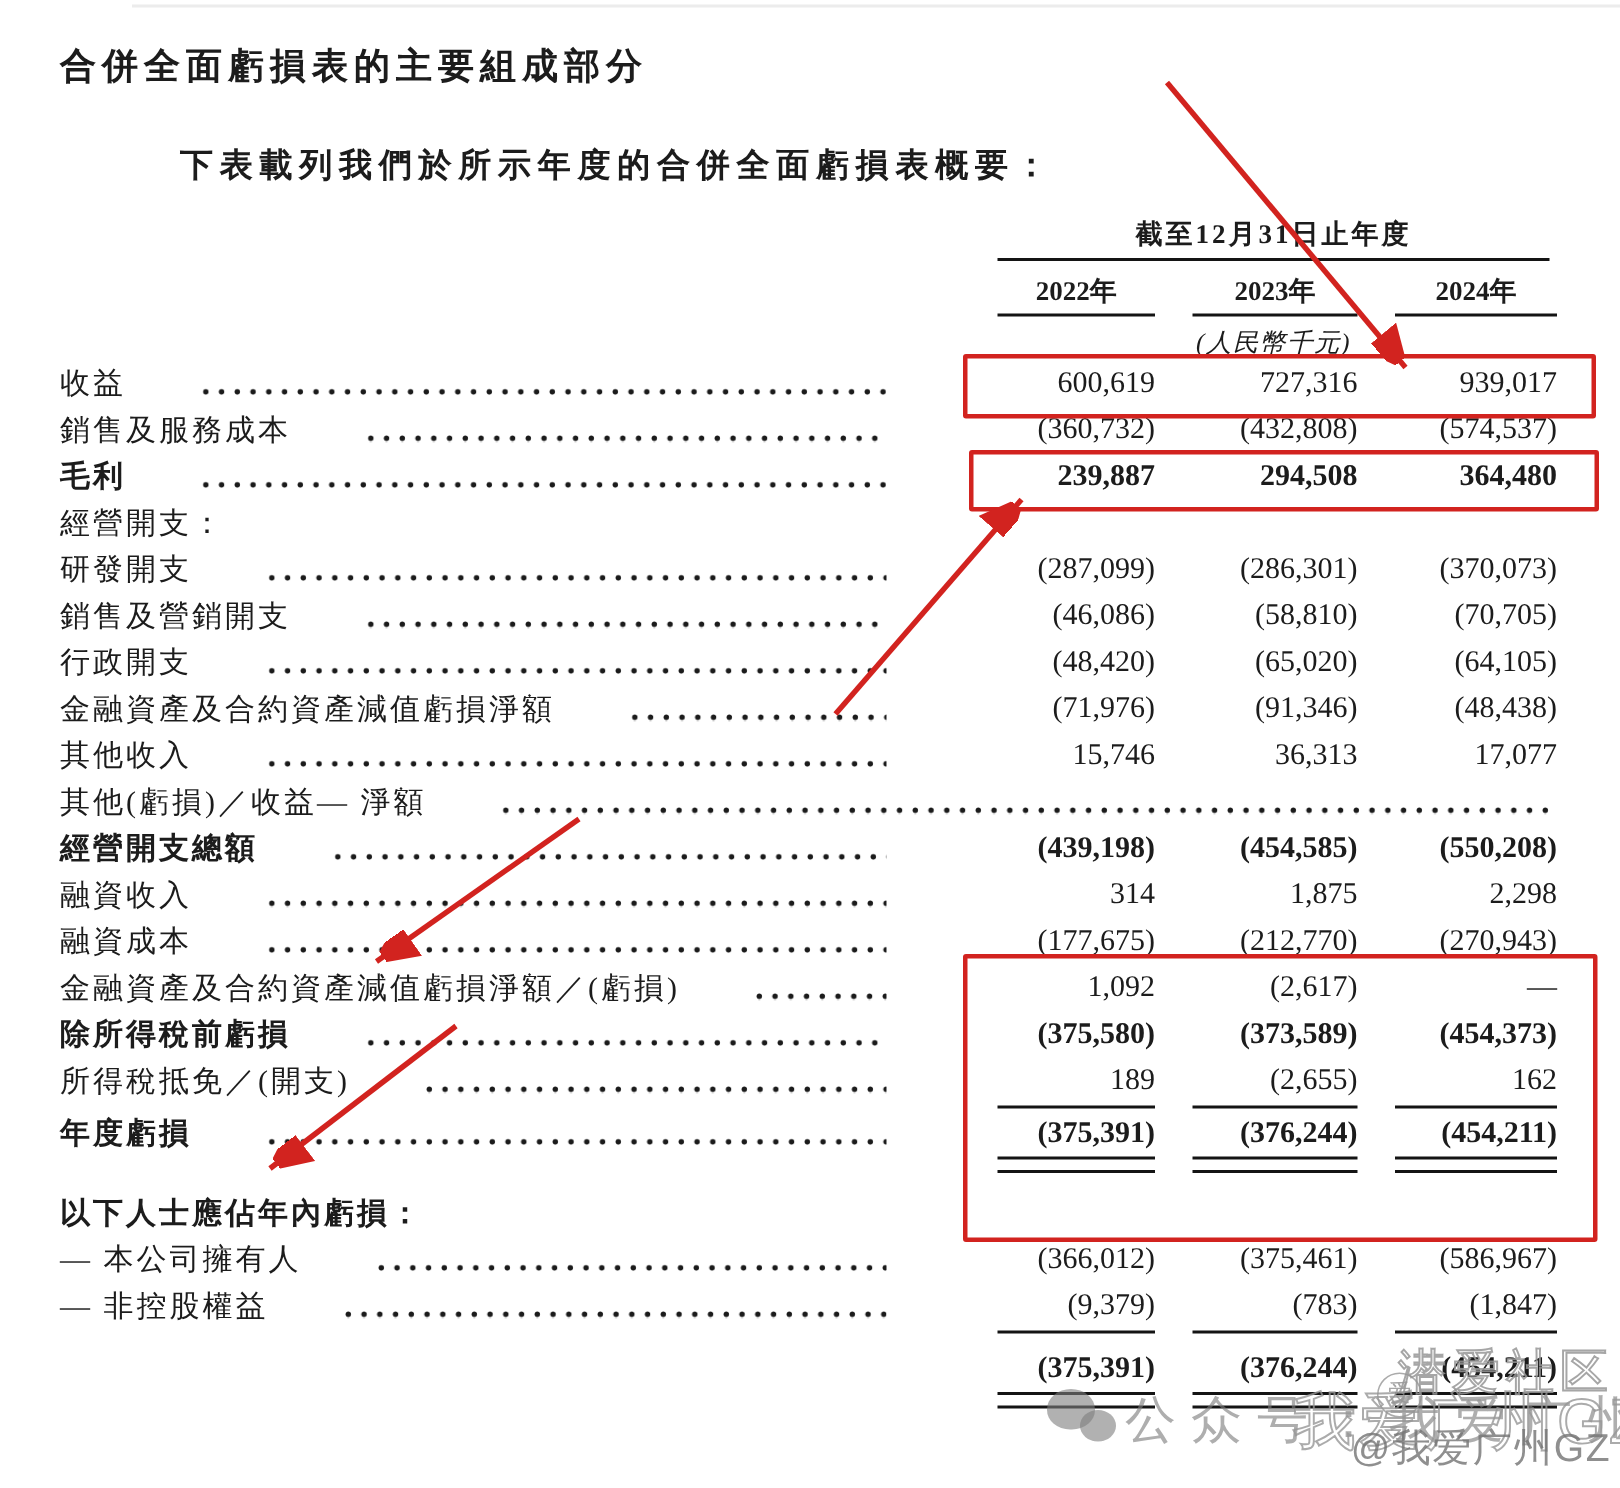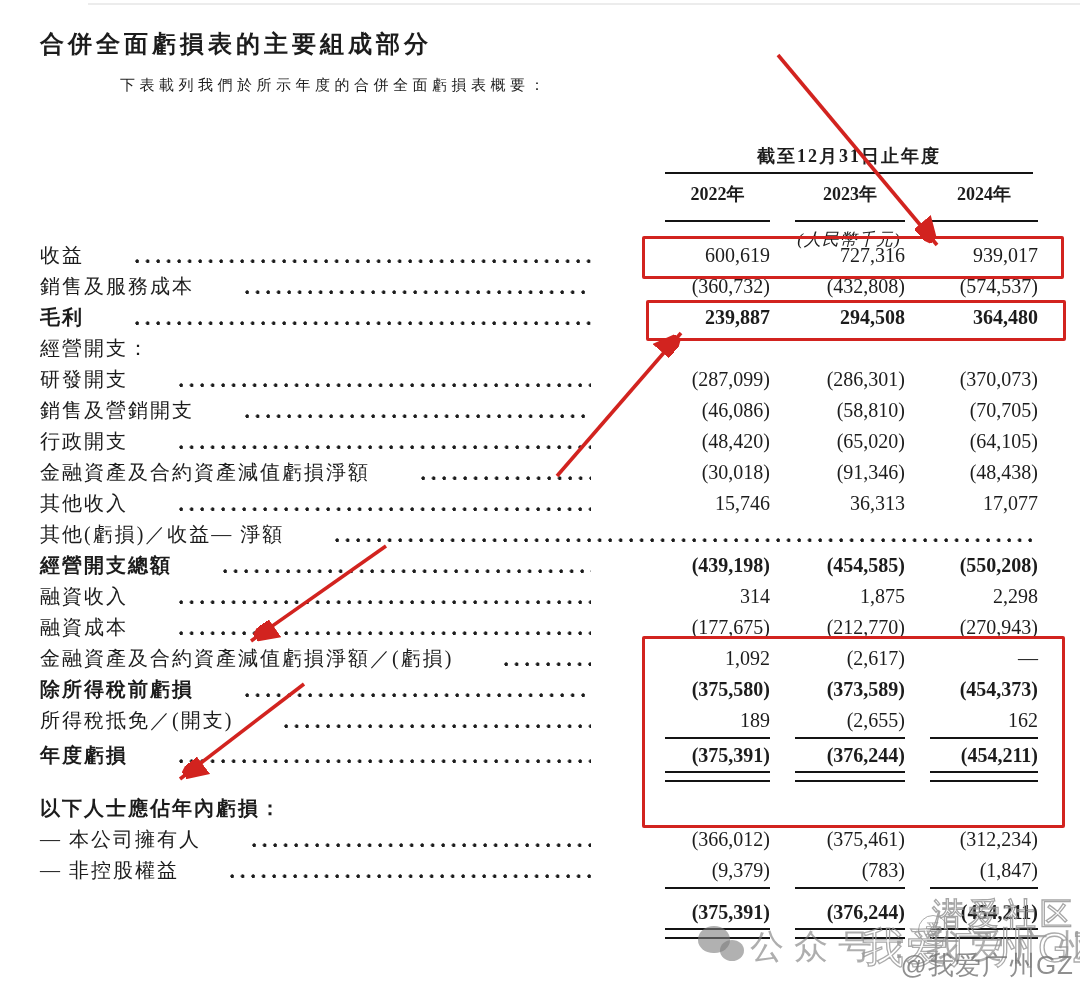--- a/index.html
+++ b/index.html
@@ -2,33 +2,33 @@
 <html><head>
 <meta charset="utf-8">
 <style>
   html,body{margin:0;padding:0;background:#fff;}
   .page{
     position:relative;width:1080px;height:992px;background:#ffffff;overflow:hidden;
     font-family:"Liberation Serif","DejaVu Serif",serif;color:#1c1c1c;
   }
   .scanline{position:absolute;top:3px;left:88px;right:0;height:2px;background:#ececec;}
   .title{position:absolute;left:40px;top:28px;font-size:24px;font-weight:bold;letter-spacing:4px;white-space:nowrap;}
-  .intro{position:absolute;left:120px;top:76px;font-size:15px;letter-spacing:4.5px;white-space:nowrap;}
+  .intro{position:absolute;left:120px;top:95px;font-size:22px;letter-spacing:4.5px;white-space:nowrap;font-weight:bold;}
 
   .ftable{position:absolute;left:40px;top:140px;width:998px;}
   .numhead{position:absolute;right:0;top:0;width:398px;}
   .period{margin-left:25px;width:368px;text-align:center;font-weight:bold;font-size:18px;letter-spacing:2px;padding-top:4px;}
   .period-rule{margin-left:25px;width:368px;height:0;border-top:2px solid #141414;margin-top:4px;}
   .years{display:flex;margin-top:8px;}
   .ycell{display:flex;justify-content:flex-end;}
   .ycell:nth-child(1){width:130px;}
   .ycell:nth-child(2){width:135px;}
   .ycell:nth-child(3){width:133px;}
   .ycell span{display:inline-block;text-align:center;font-weight:bold;font-size:18px;
-    border-bottom:2px solid #141414;padding-bottom:14px;}
+    border-bottom:2px solid #141414;padding-bottom:3px;}
   .ycell:nth-child(1) span{width:105px;}
   .ycell:nth-child(2) span{width:110px;}
   .ycell:nth-child(3) span{width:108px;}
   .unit{margin-left:25px;width:368px;text-align:center;font-style:italic;font-size:17px;margin-top:6px;letter-spacing:1px;}
 
   .rows{position:absolute;left:0;right:0;top:100px;}
   .row{display:flex;align-items:center;height:31px;font-size:20px;gap:45px;}
   .row.bold{font-weight:bold;}
   .rlabel{white-space:nowrap;letter-spacing:2px;}
   .leader{flex:1;height:5px;align-self:flex-end;margin:0 4px 7px 6px;
@@ -168,21 +168,21 @@
           <span class="nums">
             <span class="cell">(48,420)</span>
             <span class="cell">(65,020)</span>
             <span class="cell">(64,105)</span>
           </span>
         </div>
         <div class="row">
           <span class="rlabel">金融資產及合約資產減值虧損淨額</span>
           <span class="leader"></span>
           <span class="nums">
-            <span class="cell">(30,018)</span>
+            <span class="cell">(71,976)</span>
             <span class="cell">(91,346)</span>
             <span class="cell">(48,438)</span>
           </span>
         </div>
         <div class="row">
           <span class="rlabel">其他收入</span>
           <span class="leader"></span>
           <span class="nums">
             <span class="cell">15,746</span>
             <span class="cell">36,313</span>
@@ -291,21 +291,21 @@
             <span class="cell"></span>
             <span class="cell"></span>
           </span>
         </div>
         <div class="row">
           <span class="rlabel">— 本公司擁有人</span>
           <span class="leader"></span>
           <span class="nums">
             <span class="cell">(366,012)</span>
             <span class="cell">(375,461)</span>
-            <span class="cell">(312,234)</span>
+            <span class="cell">(586,967)</span>
           </span>
         </div>
         <div class="row">
           <span class="rlabel">— 非控股權益</span>
           <span class="leader"></span>
           <span class="nums">
             <span class="cell">(9,379)</span>
             <span class="cell">(783)</span>
             <span class="cell">(1,847)</span>
           </span>

